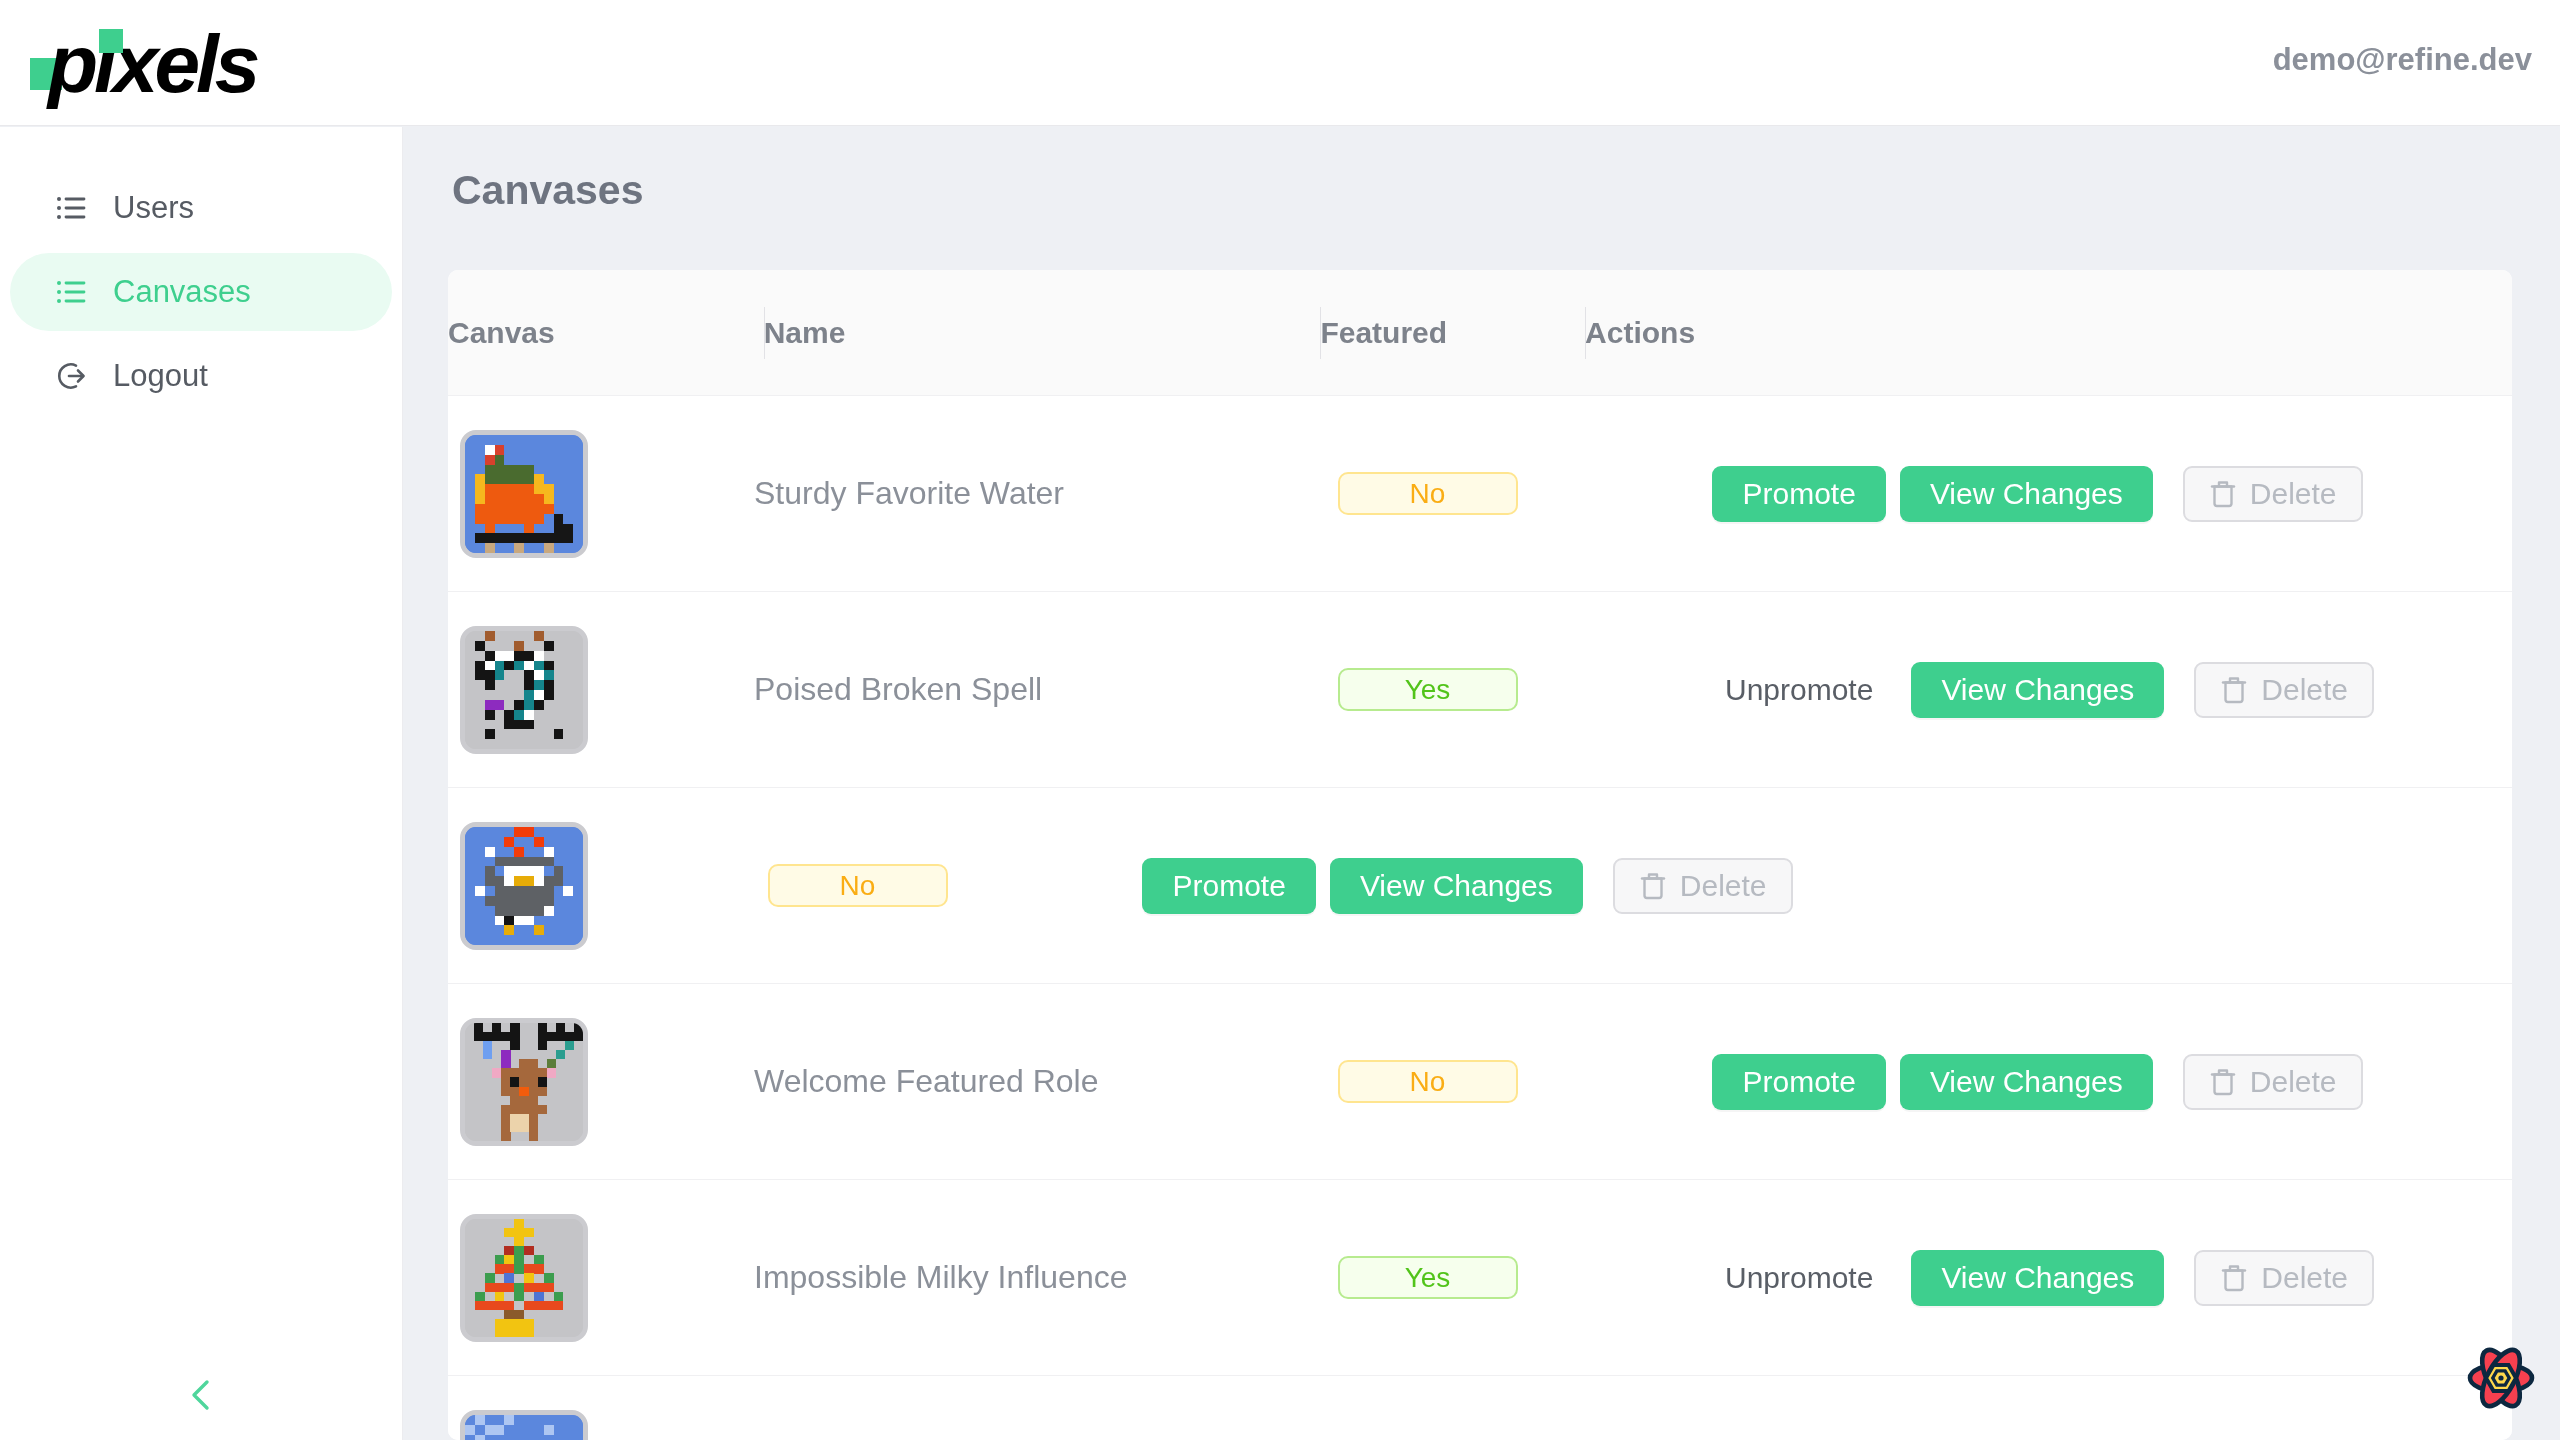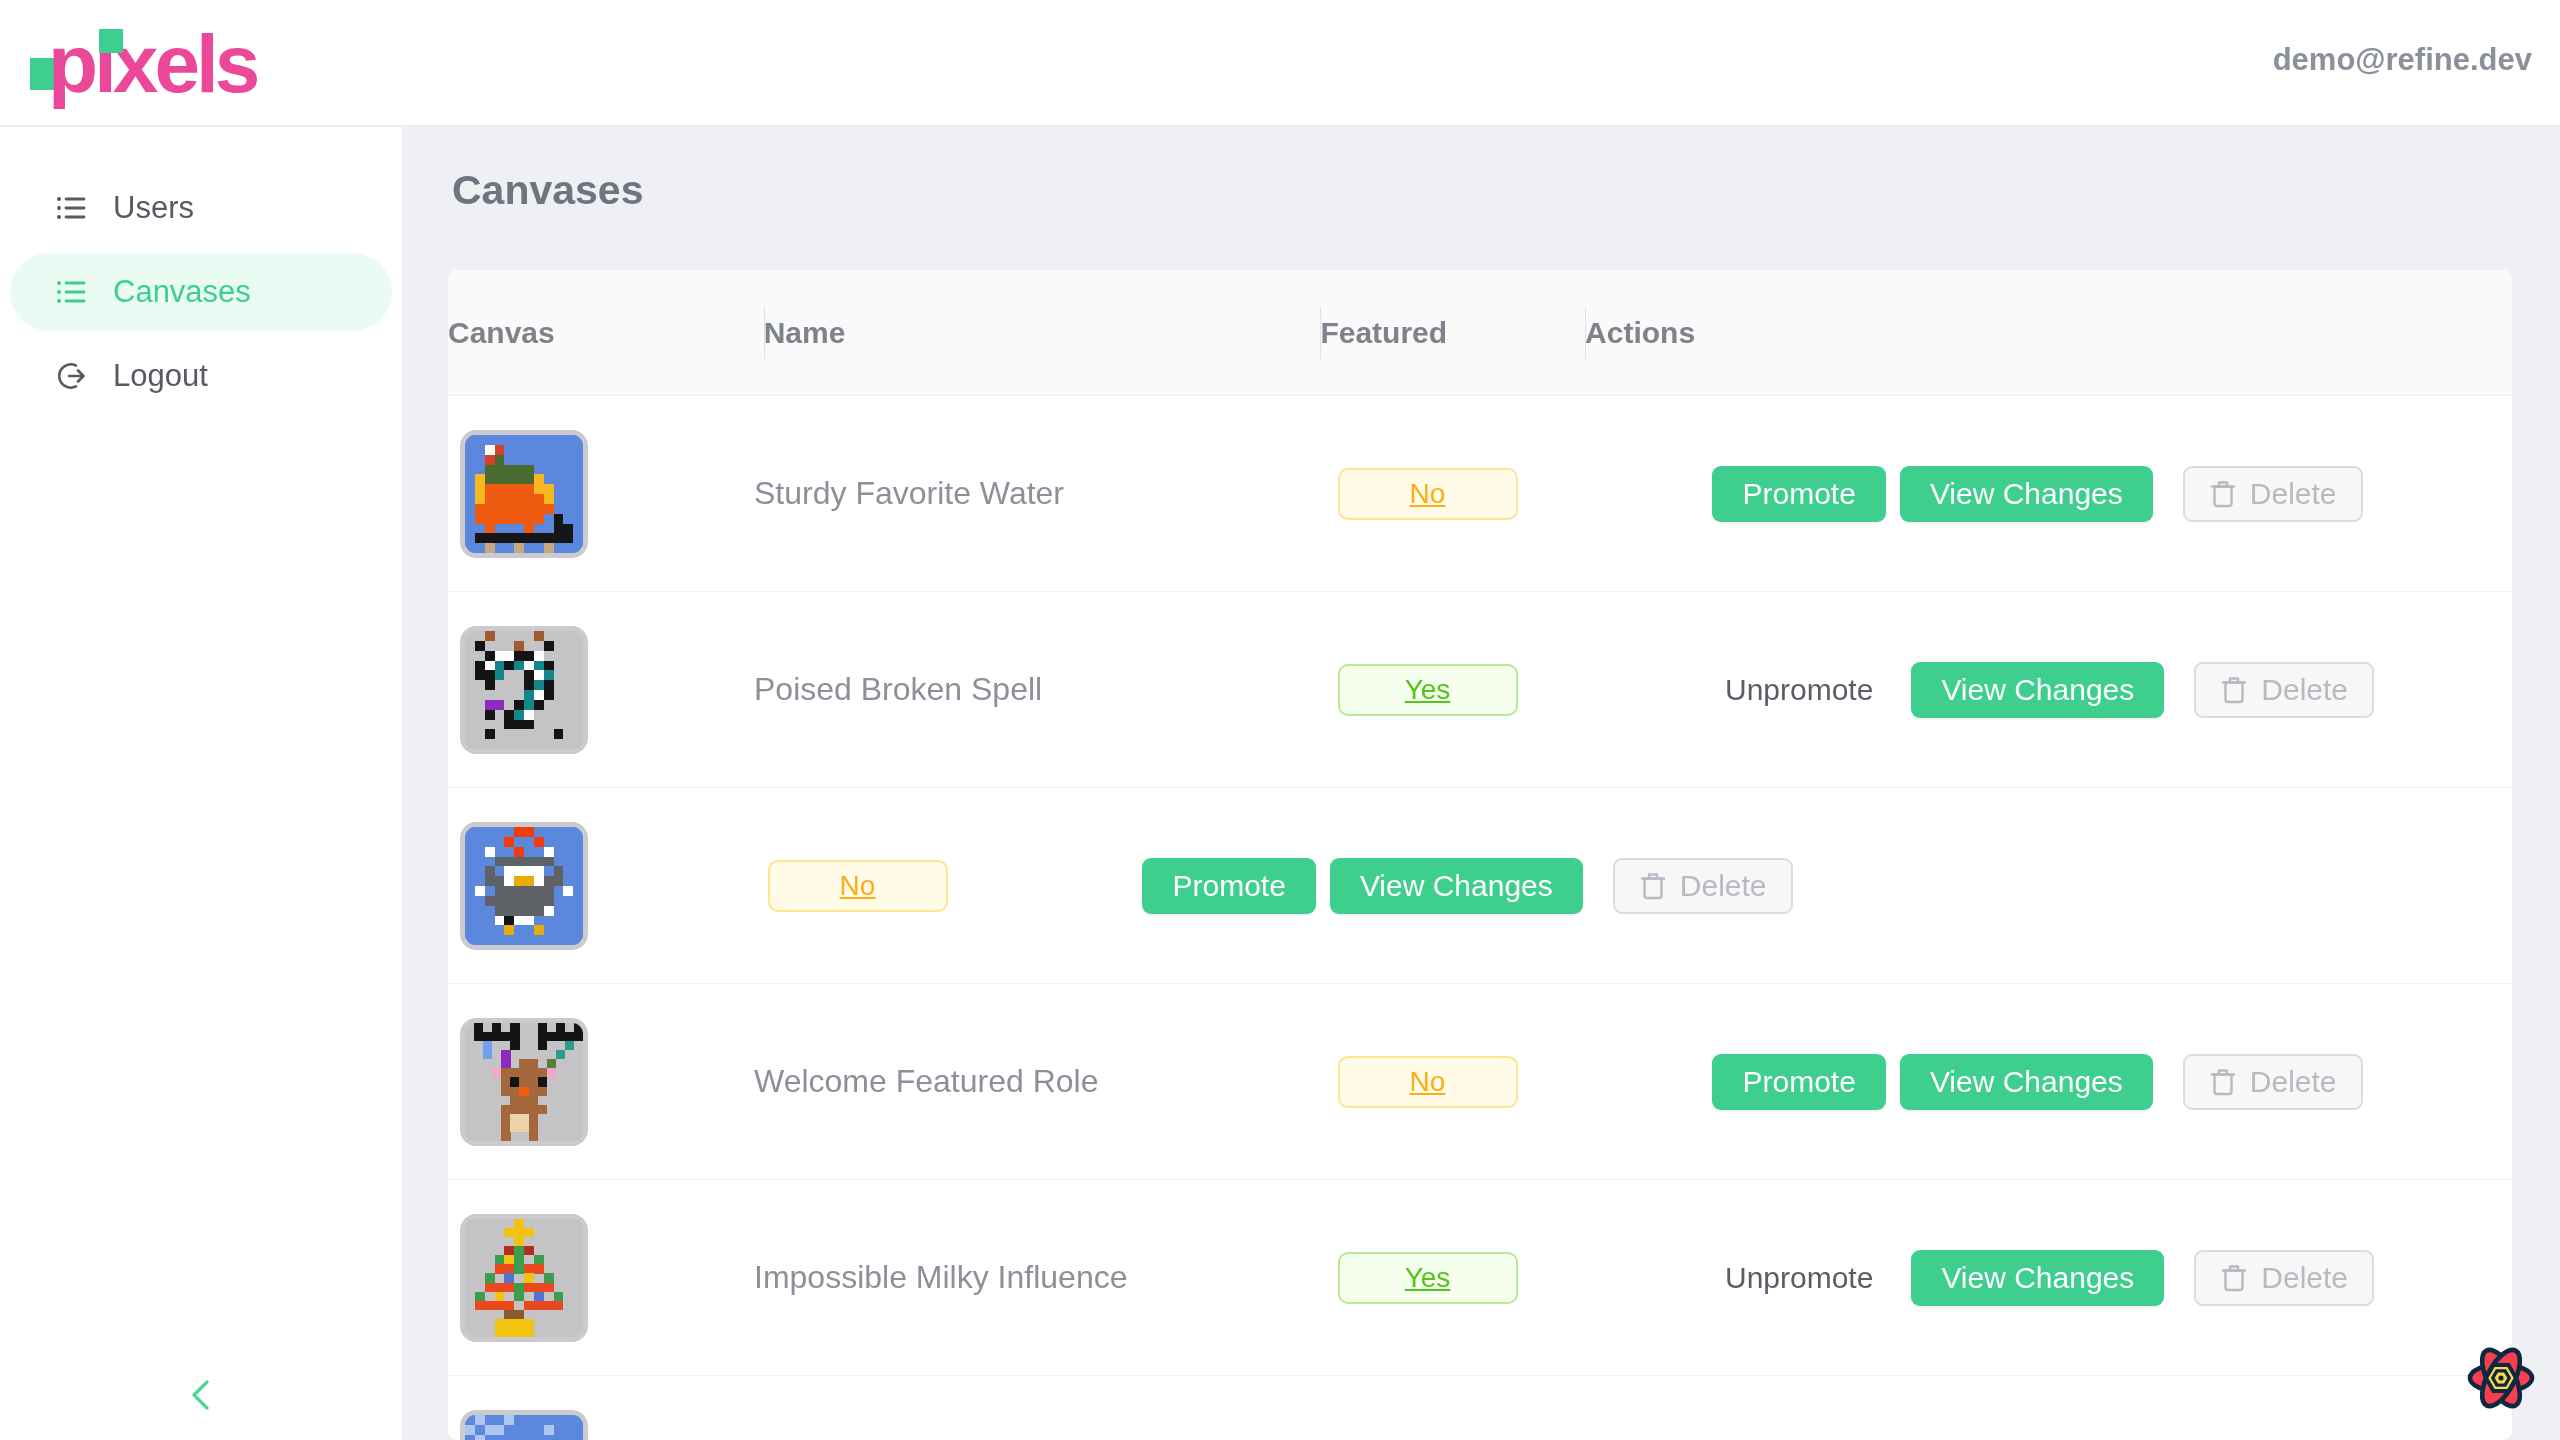--- a/index.html
+++ b/index.html
@@ -2,21 +2,21 @@
 <html><head>
 <meta charset="utf-8">
 <style>
   * { box-sizing: border-box; margin: 0; padding: 0; }
   html,body { width:2560px; height:1440px; overflow:hidden; }
   body { background:#eef0f4; font-family:"Liberation Sans", sans-serif; position:relative; }
 
   
   .topbar { position:absolute; top:0; left:0; width:2560px; height:126px; background:#ffffff; border-bottom:1px solid #e9e9ec; z-index:5; }
   .logo { position:absolute; left:48px; top:16px; height:96px; display:flex; align-items:center; cursor:pointer; }
-  .logo-text { position:relative; z-index:1; font-size:82px; font-weight:800; letter-spacing:-4px; color:#ec4899; line-height:1; }
+  .logo-text { position:relative; z-index:1; font-size:82px; font-weight:800; letter-spacing:-4px; color:#000000; line-height:1;font-style:italic; }
   .logo-sq { position:absolute; background:#3ecf8e; z-index:0; }
   .logo-sq-left { left:-18px; top:42px; width:32px; height:32px; }
   .logo-sq-dot { left:51px; top:13px; width:24px; height:24px; z-index:2; }
   .user-email { position:absolute; right:28px; top:42px; font-size:31px; font-weight:700; color:#8b909a; }
 
   
   .sidebar { position:absolute; top:127px; left:0; width:403px; height:1313px; background:#ffffff; border-right:1px solid #ececef; z-index:4; padding-top:36px; }
   .nav-item { display:flex; align-items:center; height:78px; margin:6px 10px; padding-left:45px; gap:26px; border-radius:40px; font-size:31px; color:#565b63; cursor:pointer; }
   .nav-item .nav-icon { width:32px; height:32px; display:flex; align-items:center; }
   .nav-item.active { background:#e9fbf2; color:#3ecf8e; }
@@ -32,21 +32,21 @@
   .th { text-align:left; font-size:30px; font-weight:600; color:#7d828b; position:relative; }
   .th:not(:first-child)::before { content:""; position:absolute; left:0; top:50%; transform:translateY(-50%); width:1px; height:52px; background:#e2e2e6; }
   .col0 { width:274px; } .col1 { width:570px;margin-left:48px; } .col2 { width:271px; } .col3 { width:949px; }
 
   .row { display:flex; height:196px; align-items:center; background:#ffffff; border-top:1px solid #f0f0f2; }
   .cell-canvas { width:274px; padding-left:12px; }
   .thumb { width:128px; height:128px; border-radius:16px; border:5px solid #cbcbcf; overflow:hidden; background:#c4c4c7; cursor:pointer; }
   .thumb svg { display:block; }
   .cell-name { width:570px; padding-left:32px; font-size:32px; color:#8b9099; }
   .cell-featured { width:271px; display:flex; justify-content:center; }
-  .badge { min-width:180px; height:52px; border-radius:10px; display:flex; align-items:center; justify-content:center; font-size:28px;text-decoration:underline; }
+  .badge { min-width:180px; height:43px; border-radius:10px; display:flex; align-items:center; justify-content:center; font-size:28px; }
   .badge.no  { background:#fffbe6; border:2px solid #ffe58f; color:#faad14; }
   .badge.yes { background:#f6ffed; border:2px solid #b7eb8f; color:#52c41a; }
   .cell-actions { width:949px; display:flex; justify-content:center; gap:14px; }
   .btn { height:56px; border-radius:9px; font-size:30px; display:flex; align-items:center; justify-content:center; border:none; background:transparent; cursor:pointer; font-family:"Liberation Sans", sans-serif; }
   .btn-green { background:#3ecf8e; color:#ffffff; padding:0 30px; font-weight:500; box-shadow:0 2px 0 rgba(0,0,0,0.04); }
   .btn-text { color:#595e66; padding:0 24px; font-weight:400; }
   .btn-delete { background:#f7f7f8; border:2px solid #dcdce0; color:#b6bac1; padding:0 24px; gap:13px; cursor:not-allowed;margin-left:16px; }
   .trash { display:flex; align-items:center; }
 
   

